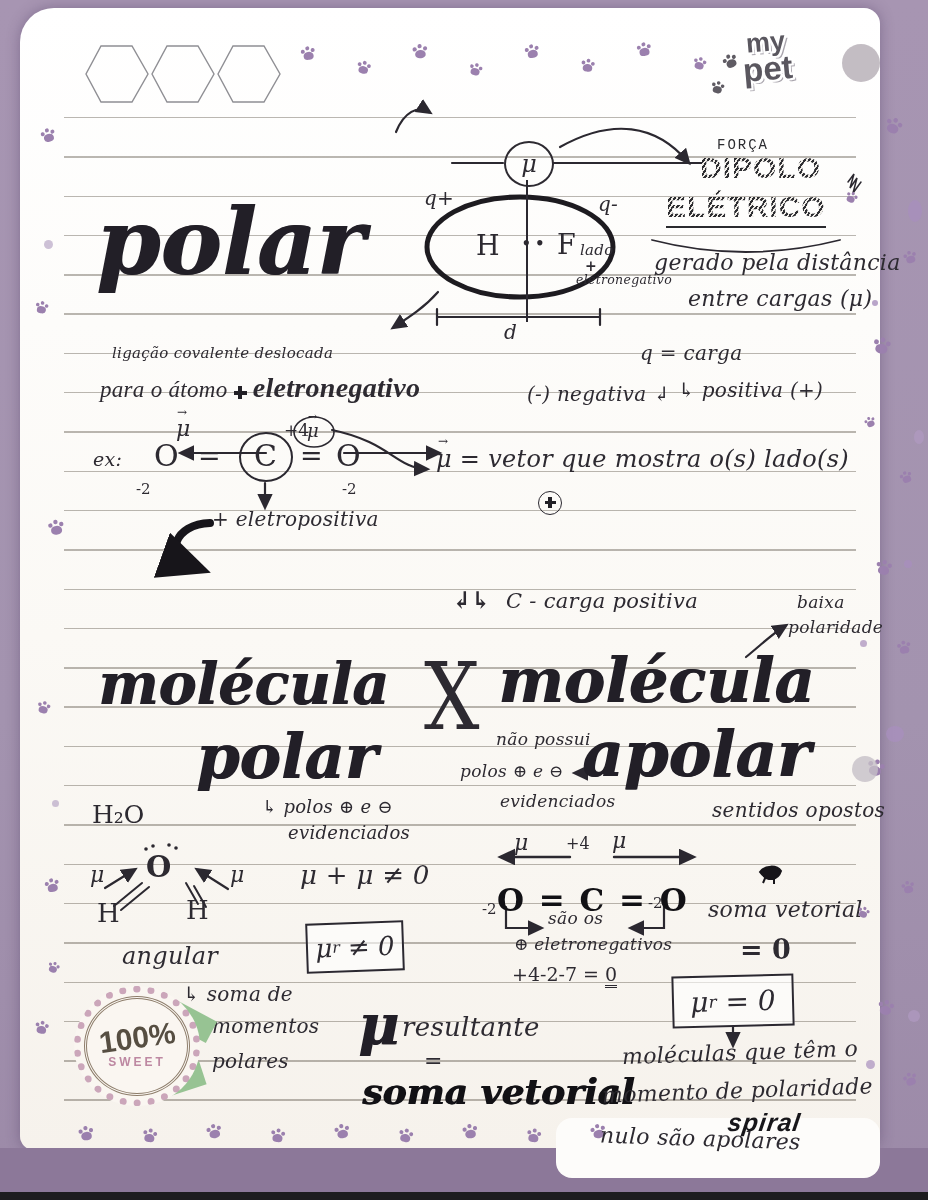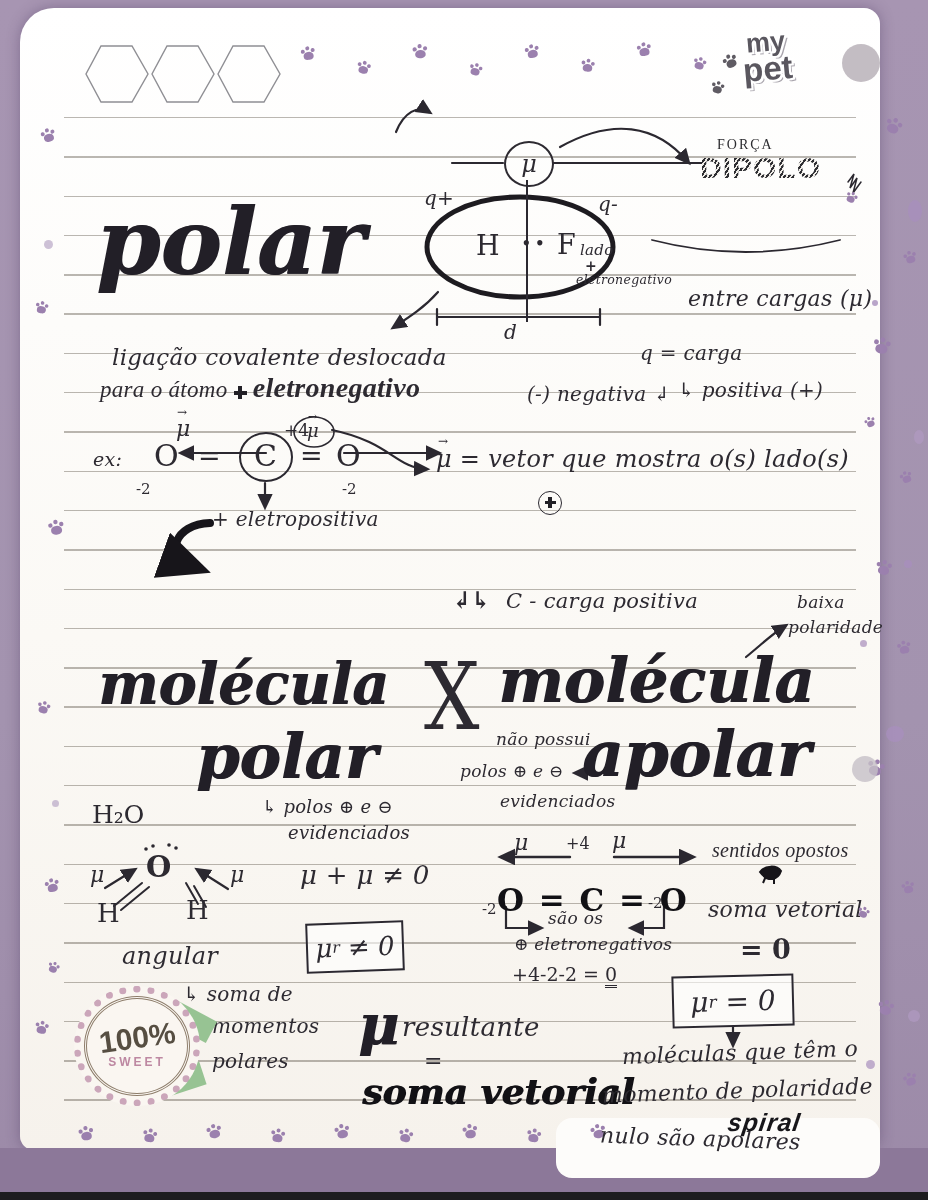--- a/index.html
+++ b/index.html
@@ -7,21 +7,21 @@
         background:linear-gradient(180deg,#a795b2 0%,#a393af 60%,#9c8aa8 100%);
         font-family:"DejaVu Serif", serif;color:#2d2a31;}
   .abs{position:absolute;}
   #paper{position:absolute;left:20px;top:8px;width:860px;height:1142px;
          background:linear-gradient(180deg,#ffffff 0%,#fbf9f5 55%,#f6f2ec 100%);
          border-radius:34px 16px 14px 14px;box-shadow:0 0 14px rgba(60,40,80,.35);}
   #ruled{position:absolute;left:64px;top:117px;width:792px;height:1018px;
          background:repeating-linear-gradient(to bottom,rgba(92,84,72,.42) 0 1.4px,rgba(0,0,0,0) 1.4px 39.3px);}
   .hw{font-style:italic;letter-spacing:.3px;}
   .brush{font-style:italic;font-weight:bold;color:#221f27;text-shadow:1px 0 0 currentColor;}
-  .print{font-family:Liberation Serif, serif;}
+  .print{font-family:Liberation Mono, monospace;}
   .hatch{font-family:"Liberation Sans",sans-serif;font-weight:800;color:#303034;letter-spacing:1px;}
   @supports ((-webkit-background-clip:text) or (background-clip:text)){
     .hatch{background:repeating-linear-gradient(125deg,#2e2e32 0 2px,#efece7 2px 3.6px);
            -webkit-background-clip:text;background-clip:text;color:transparent;}
   }
   .paw{position:absolute;width:15px;height:13px;color:#9b80ae;}
   .paw::before{content:"";position:absolute;left:2.5px;top:6px;width:10px;height:7.5px;
                background:currentColor;border-radius:50% 50% 46% 46%;}
   .paw::after{content:"";position:absolute;left:.5px;top:2.5px;width:4.6px;height:4.6px;border-radius:50%;
               background:currentColor;box-shadow:5px -2.6px 0 currentColor,10px 0 0 currentColor;}
@@ -127,38 +127,40 @@
     <div class="w1">my</div>
     <div class="w2">pet</div>
   </div>
   <div class="blob" style="left:842px;top:44px;width:38px;height:38px;background:#b8b1b8;opacity:.85;"></div>
 
   <div class="abs brush" style="left:96px;top:196px;font-size:92px;line-height:1;">polar</div>
 
 
   <div class="abs print" style="left:717px;top:137px;font-size:14px;letter-spacing:2px;color:#2c2c30;">FORÇA</div>
   <div class="abs hatch" style="left:700px;top:151px;font-size:30px;">DIPOLO</div>
+  <div class="abs hatch" style="left:666px;top:190px;font-size:30px;border-bottom:2.5px solid #2a2a2e;padding-bottom:2px;">ELÉTRICO</div>
 
   <div class="abs circle" style="left:504px;top:141px;width:46px;height:42px;font-size:24px;font-style:italic;">
       <span>μ</span>
     </div>
   <div class="abs hw" style="left:424px;top:186px;font-size:20px;">q+</div>
   <div class="abs hw" style="left:598px;top:192px;font-size:20px;">q-</div>
 
   <div class="abs" style="left:476px;top:230px;font-size:27px;">H</div>
   <div class="abs" style="left:521px;top:233px;font-size:18px;letter-spacing:3px;">••</div>
   <div class="abs" style="left:557px;top:229px;font-size:27px;">F</div>
   <div class="abs hw" style="left:580px;top:241px;font-size:15px;">lado</div>
   <div class="abs" style="left:585px;top:258px;font-size:14px;font-weight:bold;">+</div>
   <div class="abs hw" style="left:576px;top:272px;font-size:12.5px;">eletronegativo</div>
   <div class="abs hw" style="left:504px;top:320px;font-size:20px;">d</div>
 
+  <div class="abs hw" style="left:654px;top:250px;font-size:22px;">gerado pela distância</div>
   <div class="abs hw" style="left:688px;top:286px;font-size:22px;">entre cargas (μ)</div>
 
-  <div class="abs hw" style="left:112px;top:344px;font-size:23px;">ligação covalente deslocada</div>
+  <div class="abs hw" style="left:112px;top:344px;font-size:15px;">ligação covalente deslocada</div>
   <div class="abs hw" style="left:100px;top:372px;font-size:23px;font-family:Liberation Serif, serif;">
     <span>para o átomo</span>
     <span class="cross"></span>
     <span style="font-size:28px;font-weight:bold;">eletronegativo</span>
   </div>
   <div class="abs hw" style="left:640px;top:341px;font-size:20px;">q = carga</div>
   <div class="abs hw" style="left:527px;top:382px;font-size:20px;">(-) negativa ↲</div>
   <div class="abs hw" style="left:678px;top:378px;font-size:20px;">↳ positiva (+)</div>
 
   <div class="abs hw" style="left:93px;top:448px;font-size:19px;">ex:</div>
@@ -215,25 +217,25 @@
   <div class="abs hw" style="left:514px;top:830px;font-size:22px;">μ</div>
   <div class="abs" style="left:566px;top:834px;font-size:16px;">+4</div>
   <div class="abs hw" style="left:612px;top:828px;font-size:22px;">μ</div>
   <div class="abs" style="left:497px;top:862px;font-size:31px;font-weight:bold;letter-spacing:2px;color:#121115;margin-top:20px;">
     <span>O</span> <span>=</span> <span>C</span> <span>=</span> <span>O</span>
   </div>
   <div class="abs" style="left:482px;top:900px;font-size:15px;">-2</div>
   <div class="abs" style="left:648px;top:894px;font-size:15px;">-2</div>
   <div class="abs hw" style="left:548px;top:908px;font-size:17px;">são os</div>
   <div class="abs hw" style="left:514px;top:934px;font-size:17px;">⊕ eletronegativos</div>
-  <div class="abs hw" style="left:712px;top:839px;font-size:20px;font-family:Liberation Serif, serif;">sentidos opostos</div>
+  <div class="abs hw" style="left:712px;top:798px;font-size:20px;">sentidos opostos</div>
   <div class="abs hw" style="left:708px;top:897px;font-size:22px;">soma vetorial</div>
   <div class="abs" style="left:740px;top:934px;font-size:27px;font-weight:bold;">= 0</div>
   <div class="abs" style="left:512px;top:963px;font-size:19px;">
-    <span>+4-2-2 =</span>
+    <span>+4-2-7 =</span>
     <span style="border-bottom:3px double #2b2830;">0</span>
   </div>
   <div class="abs boxed" style="left:672px;top:975px;width:118px;height:48px;font-size:28px;transform:rotate(-1.5deg);">
     <span>μ</span><sub>r</sub>&nbsp;<span>= 0</span>
   </div>
 
   <div class="abs brush" style="left:358px;top:996px;font-size:56px;line-height:1;">μ</div>
   <div class="abs hw" style="left:402px;top:1012px;font-size:26px;">resultante</div>
   <div class="abs" style="left:424px;top:1048px;font-size:22px;">=</div>
   <div class="abs brush" style="left:362px;top:1070px;font-size:36px;color:#121115;">soma vetorial</div>

